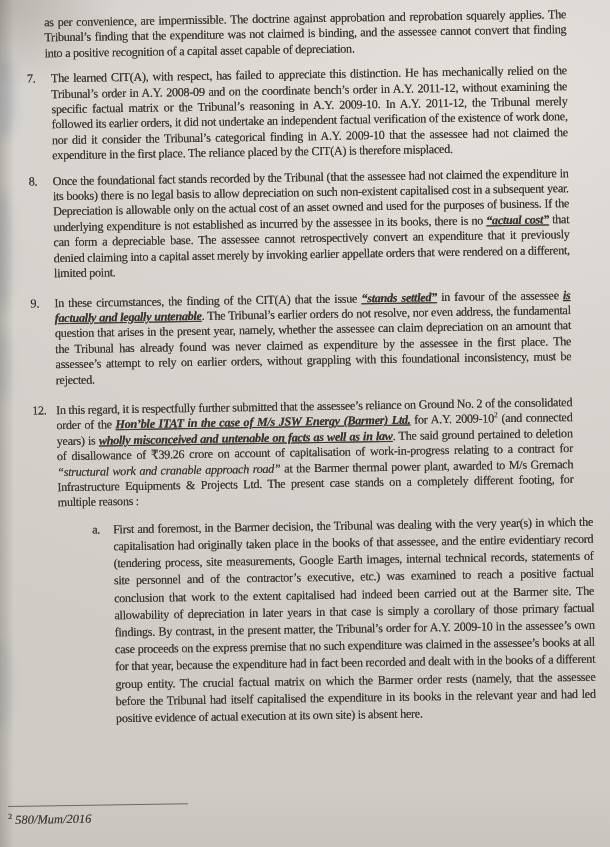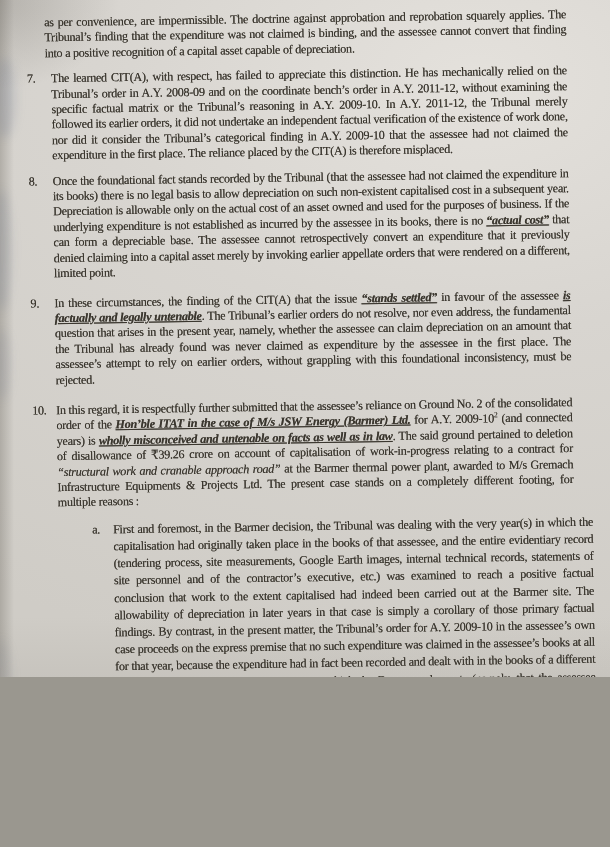--- a/index.html
+++ b/index.html
@@ -1,19 +1,19 @@
 <!DOCTYPE html>
 <html><head>
 <meta charset="utf-8">
 <title>Scanned Legal Document</title>
 <style>
   html,body{margin:0;padding:0;background:#9a978f;}
   .page{
     position:relative;
-    width:610px;height:677px;
+    width:610px;height:847px;
     margin:0 auto;
     overflow:hidden;
     background:
       radial-gradient(ellipse 900px 600px at 78% 12%, #e4e1dc 0%, #d8d5d0 42%, #cfccc6 100%);
     font-family:"Liberation Serif","DejaVu Serif",serif;
     color:#3a362e;
   }
   
   .edge-shade{position:absolute;left:0;top:0;width:14px;height:100%;
     background:linear-gradient(90deg, rgba(118,114,106,0.38), rgba(118,114,106,0.0));}
@@ -83,21 +83,21 @@
       <span class="num">8.</span>
       <div class="rich"><span>Once the foundational fact stands recorded by the Tribunal (that the assessee had not claimed the expenditure in its books) there is no legal basis to allow depreciation on such non-existent capitalised cost in a subsequent year. Depreciation is allowable only on the actual cost of an asset owned and used for the purposes of business. If the underlying expenditure is not established as incurred by the assessee in its books, there is no </span><span class="b i u">“actual cost”</span><span> that can form a depreciable base. The assessee cannot retrospectively convert an expenditure that it previously denied claiming into a capital asset merely by invoking earlier appellate orders that were rendered on a different, limited point.</span></div>
     </div>
 
     <div class="para numbered p9">
       <span class="num">9.</span>
       <div class="rich"><span>In these circumstances, the finding of the CIT(A) that the issue </span><span class="b i u">“stands settled”</span><span> in favour of the assessee </span><span class="b i u">is factually and legally untenable</span><span>. The Tribunal’s earlier orders do not resolve, nor even address, the fundamental question that arises in the present year, namely, whether the assessee can claim depreciation on an amount that the Tribunal has already found was never claimed as expenditure by the assessee in the first place. The assessee’s attempt to rely on earlier orders, without grappling with this foundational inconsistency, must be rejected.</span></div>
     </div>
 
     <div class="para numbered p10">
-      <span class="num">10.</span>
+      <span class="num">12.</span>
       <div class="rich"><span>In this regard, it is respectfully further submitted that the assessee’s reliance on Ground No. 2 of the consolidated order of the </span><span class="b i u">Hon’ble ITAT in the case of M/s JSW Energy (Barmer) Ltd.</span><span> for A.Y. 2009-10</span><sup>2</sup><span> (and connected years) is </span><span class="b i u">wholly misconceived and untenable on facts as well as in law</span><span>. The said ground pertained to deletion of disallowance of ₹39.26 crore on account of capitalisation of work-in-progress relating to a contract for </span><span class="i">“structural work and cranable approach road”</span><span> at the Barmer thermal power plant, awarded to M/s Gremach Infrastructure Equipments &amp; Projects Ltd. The present case stands on a completely different footing, for multiple reasons :</span></div>
     </div>
 
     <div class="para sub">
       <span class="num">a.</span>
       <div class="rich"><span>First and foremost, in the Barmer decision, the Tribunal was dealing with the very year(s) in which the capitalisation had originally taken place in the books of that assessee, and the entire evidentiary record (tendering process, site measurements, Google Earth images, internal technical records, statements of site personnel and of the contractor’s executive, etc.) was examined to reach a positive factual conclusion that work to the extent capitalised had indeed been carried out at the Barmer site. The allowability of depreciation in later years in that case is simply a corollary of those primary factual findings. By contrast, in the present matter, the Tribunal’s order for A.Y. 2009-10 in the assessee’s own case proceeds on the express premise that no such expenditure was claimed in the assessee’s books at all for that year, because the expenditure had in fact been recorded and dealt with in the books of a different group entity. The crucial factual matrix on which the Barmer order rests (namely, that the assessee before the Tribunal had itself capitalised the expenditure in its books in the relevant year and had led positive evidence of actual execution at its own site) is absent here.</span></div>
     </div>
 
   </div>
 

